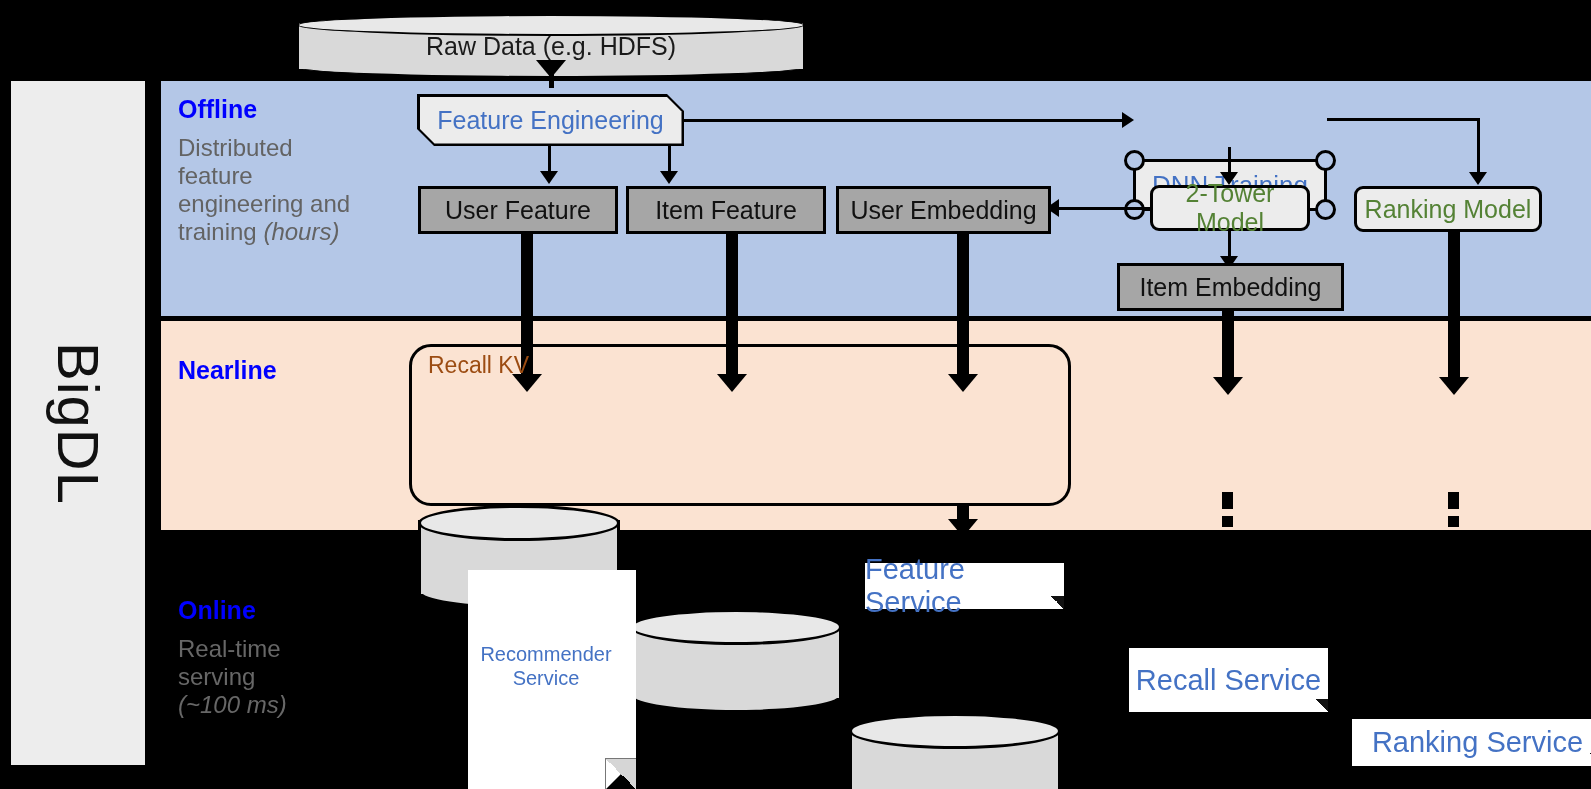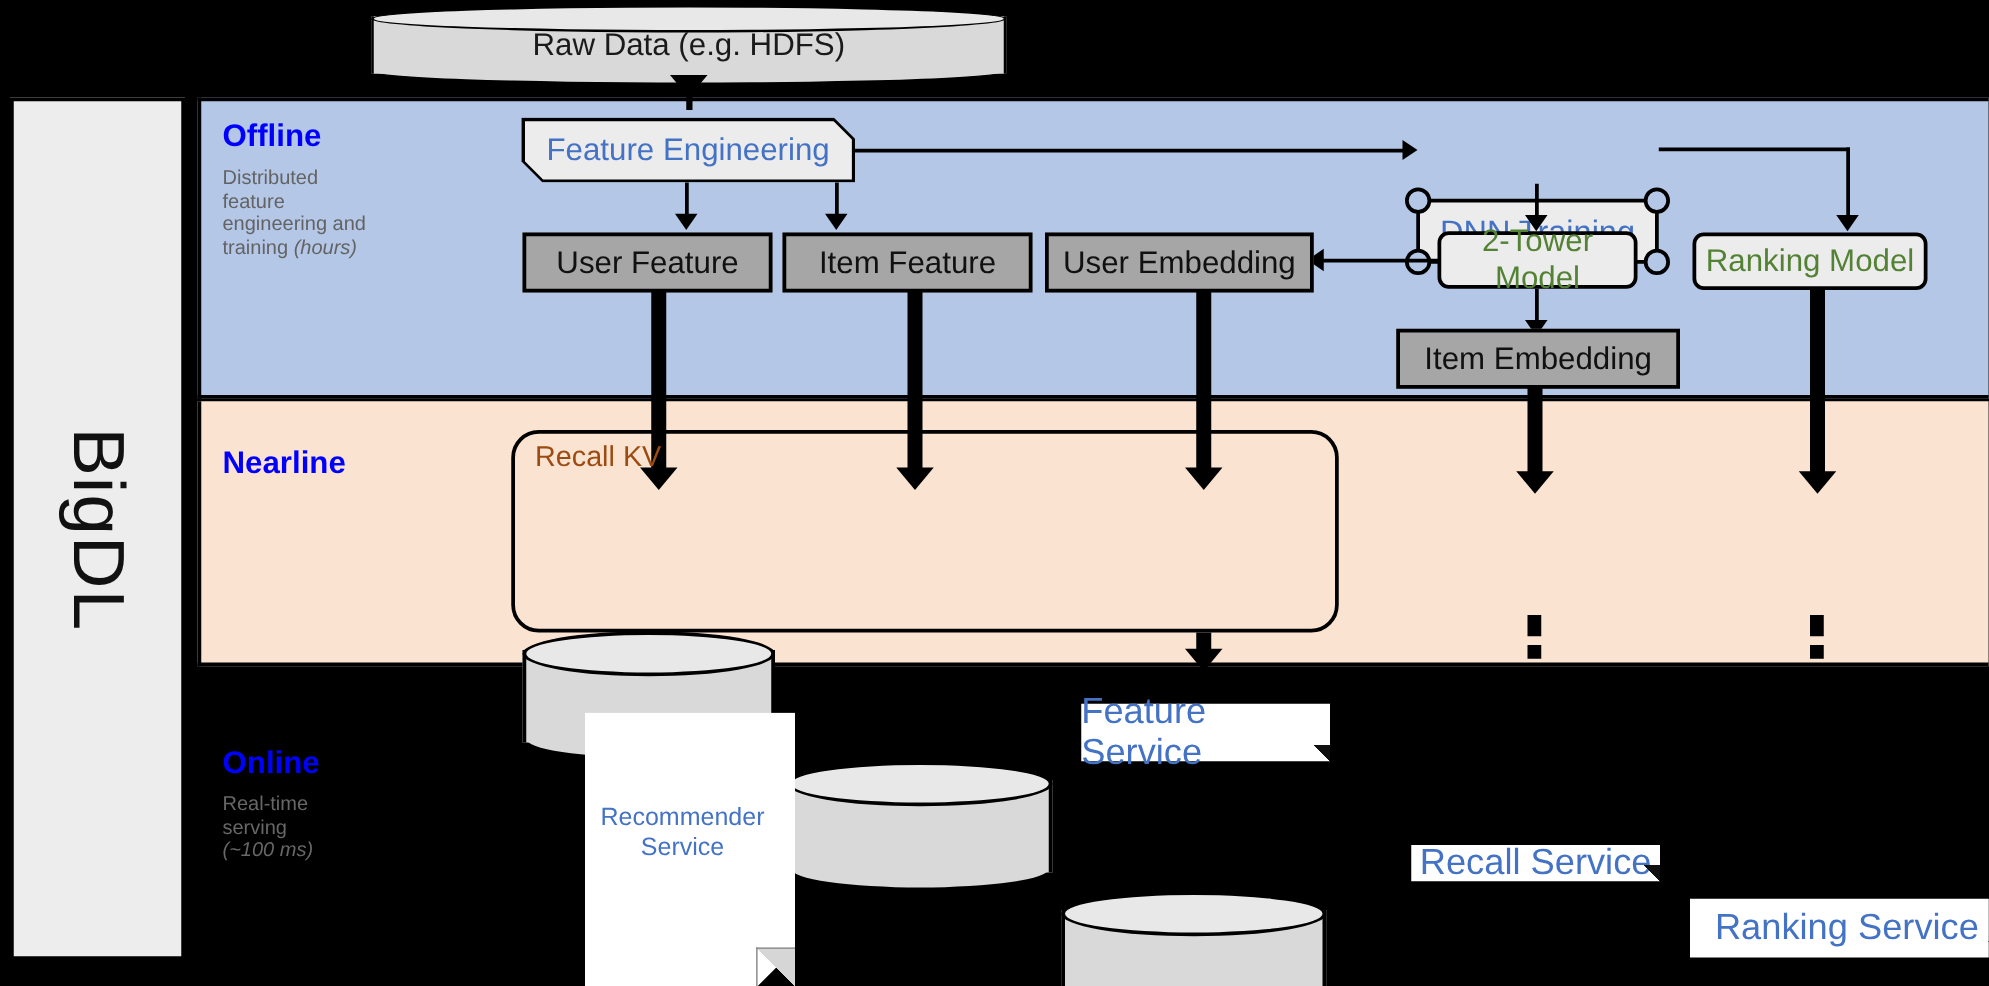--- a/index.html
+++ b/index.html
@@ -17,33 +17,33 @@
 
   
   #band-offline{left:158px;top:78px;width:1433px;height:241px;background:#b4c7e7;
                 border-top:3px solid #000;border-bottom:3px solid #000;border-left:3px solid #000;}
   #band-nearline{left:158px;top:321px;width:1433px;height:212px;background:#fbe3d2;
                  border-top:0;border-bottom:3px solid #000;border-left:3px solid #000;}
   #band-online{left:158px;top:536px;width:1433px;height:253px;background:transparent;}
 
   
   .band-title{font-size:25px;color:#0000ff;font-weight:700;line-height:1;}
-  .band-desc{font-size:16px;color:#636363;line-height:1.17;margin-top:12px;}
+  .band-desc{font-size:24px;color:#636363;line-height:1.17;margin-top:12px;}
   .band-desc i{font-style:italic;}
   #cap-offline{left:178px;top:97px;width:215px;}
   #cap-nearline{left:178px;top:358px;width:235px;}
   #cap-online{left:178px;top:598px;width:215px;}
   #cap-online .band-title{font-weight:700;}
   #cap-online .band-desc{color:#676767;}
 
   
   .gbox{display:flex;align-items:center;justify-content:center;text-align:center;}
 
   
-  #raw-data{left:297px;top:4px;width:508px;height:64px;}
+  #raw-data{left:297px;top:14px;width:508px;height:64px;}
   .cyl{position:relative;}
   .cyl .body{position:absolute;left:0;right:0;top:9px;bottom:9px;background:#d9d9d9;
              border-left:2.5px solid #000;border-right:2.5px solid #000;}
   .cyl .top{position:absolute;left:0;right:0;top:0;height:18px;background:#e8e8e8;
             border:2.5px solid #000;border-radius:50%/50%;}
   .cyl .bot{position:absolute;left:0;right:0;bottom:0;height:18px;background:#d9d9d9;
             border:2.5px solid #000;border-radius:50%/50%;}
   .cyl .lab{position:absolute;left:0;right:0;top:0;bottom:0;display:flex;align-items:center;
             justify-content:center;font-size:25px;color:#1a1a1a;z-index:5;}
 
@@ -260,21 +260,21 @@
       <span>Recommender</span><br>
       <span>Service</span>
     </div>
   </div>
 
   <div class="abs svc" style="left:865px;top:563px;width:199px;height:46px;">
     <span>Feature Service</span>
     <span class="fold"></span>
   </div>
 
-  <div class="abs svc" style="left:1129px;top:648px;width:199px;height:29px;margin-top:28px;">
+  <div class="abs svc" style="left:1129px;top:648px;width:199px;height:64px;">
     <span>Recall Service</span>
     <span class="fold"></span>
   </div>
 
   <div class="abs svc" style="left:1352px;top:719px;width:251px;height:47px;">
     <span>Ranking Service</span>
     <span class="fold"></span>
   </div>
 
 </div>

